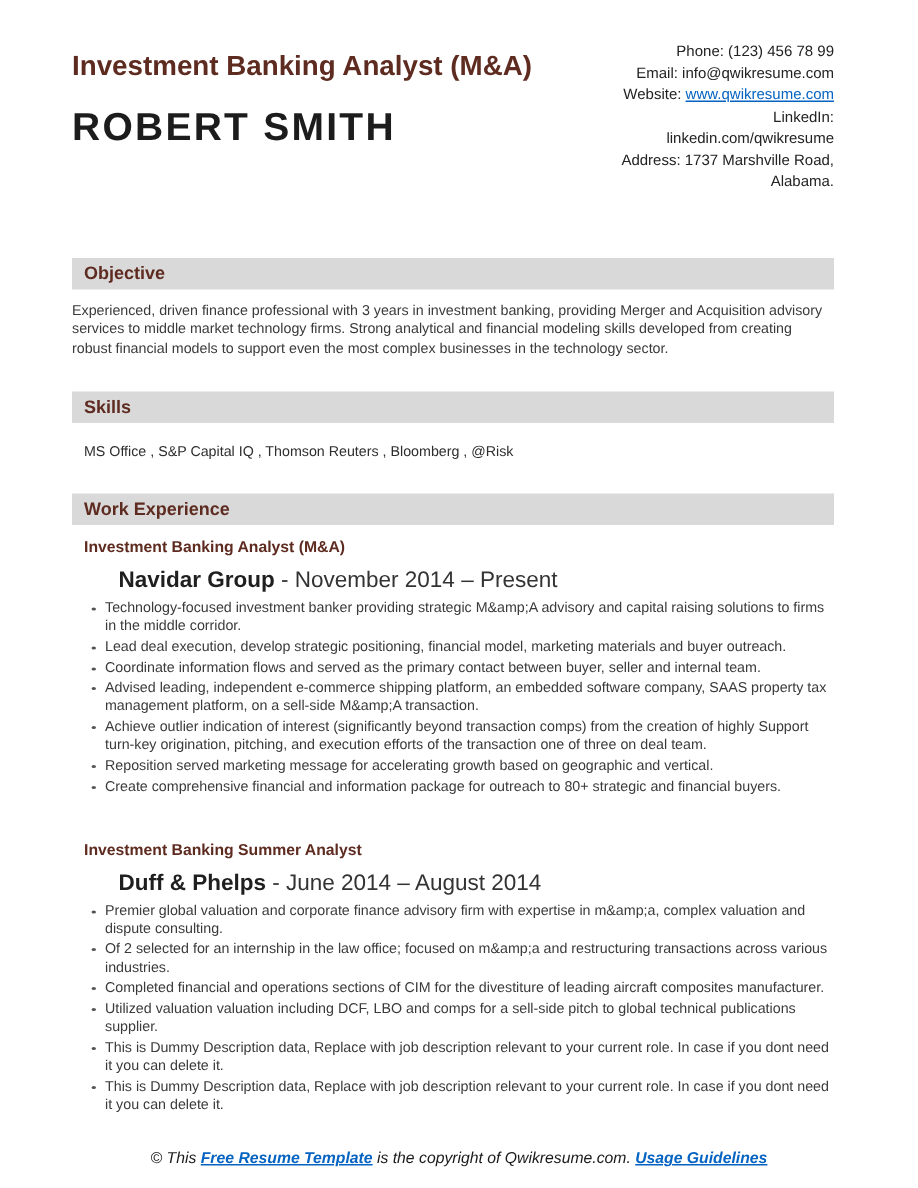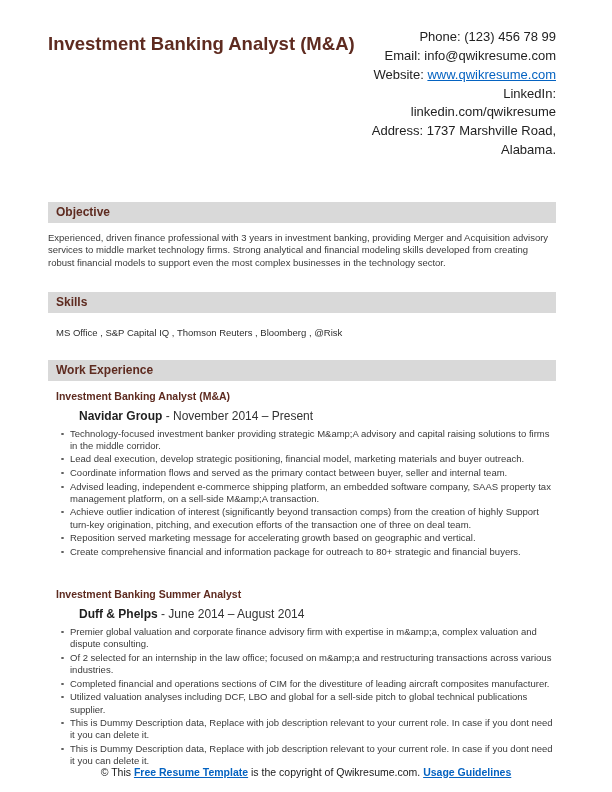--- a/index.html
+++ b/index.html
@@ -33,21 +33,21 @@
     color: #5e2b20;
   }
   .candidate-name {
     margin-top: 14px;
     font-size: 26px;
     font-weight: 600;
     letter-spacing: 1.5px;
     color: #1c1c1c;
   }
   .contact {
-    font-size: 13px;
+    font-size: 10px;
     line-height: 1.45;
     text-align: right;
     color: #222222;
     white-space: nowrap;
   }
   .link {
     color: #0563c1;
     cursor: pointer;
     text-align: right;
   }
@@ -77,21 +77,21 @@
   
   .job { padding-left: 8px; margin-top: 8px; }
   .job + .job { margin-top: 30px; }
   .job-title {
     margin: 0 0 7px 0;
     font-size: 10.5px;
     font-weight: 700;
     color: #5e2b20;
   }
   .company-line {
-    font-size: 12px;
+    font-size: 15px;
     margin-bottom: 5px;
     color: #333333;
     padding-left: 23px;
   }
   .company-name { font-weight: 700; color: #1f1f1f; }
   .bullets {
     list-style: none;
     margin: 0;
     padding: 0 0 0 4px;
   }
@@ -120,36 +120,38 @@
     right: 0;
     bottom: 12px;
     text-align: center;
   }
   .footer-inner {
     display: inline-block;
     max-width: 440px;
     font-size: 10.5px;
     line-height: 1.35;
     color: #1a1a1a;
+    font-style: italic;
   }
   .footer-link {
     color: #0563c1;
     font-weight: 700;
     text-decoration: underline;
     cursor: pointer;
   }
 </style>
 </head>
 <body>
 
 <div class="page">
 
   <div class="header">
     <div class="header-left">
       <h1 class="doc-title">Investment Banking Analyst (M&amp;A)</h1>
+      <div class="candidate-name">ROBERT SMITH</div>
     </div>
     <div class="contact">
       <div class="contact-line">Phone: (123) 456 78 99</div>
       <div class="contact-line">Email: info@qwikresume.com</div>
       <div class="contact-line"><span>Website: </span><a class="link" href="#">www.qwikresume.com</a></div>
       <div class="contact-line">LinkedIn:</div>
       <div class="contact-line">linkedin.com/qwikresume</div>
       <div class="contact-line">Address: 1737 Marshville Road,</div>
       <div class="contact-line">Alabama.</div>
     </div>
@@ -182,21 +184,21 @@
       </ul>
     </div>
 
     <div class="job">
       <h3 class="job-title">Investment Banking Summer Analyst</h3>
       <div class="company-line"><span class="company-name">Duff &amp; Phelps</span> <span class="job-dates">- June 2014 – August 2014</span></div>
       <ul class="bullets">
         <li>Premier global valuation and corporate finance advisory firm with expertise in m&amp;amp;a, complex valuation and dispute consulting.</li>
         <li>Of 2 selected for an internship in the law office; focused on m&amp;amp;a and restructuring transactions across various industries.</li>
         <li>Completed financial and operations sections of CIM for the divestiture of leading aircraft composites manufacturer.</li>
-        <li>Utilized valuation analyses including DCF, LBO and global for a sell-side pitch to global technical publications supplier.</li>
+        <li>Utilized valuation valuation including DCF, LBO and comps for a sell-side pitch to global technical publications supplier.</li>
         <li>This is Dummy Description data, Replace with job description relevant to your current role. In case if you dont need it you can delete it.</li>
         <li>This is Dummy Description data, Replace with job description relevant to your current role. In case if you dont need it you can delete it.</li>
       </ul>
     </div>
   </div>
 
   <div class="footer">
     <div class="footer-inner"><span>© This </span><a class="footer-link" href="#">Free Resume Template</a><span> is the copyright of Qwikresume.com. </span><a class="footer-link" href="#">Usage Guidelines</a></div>
   </div>
 

